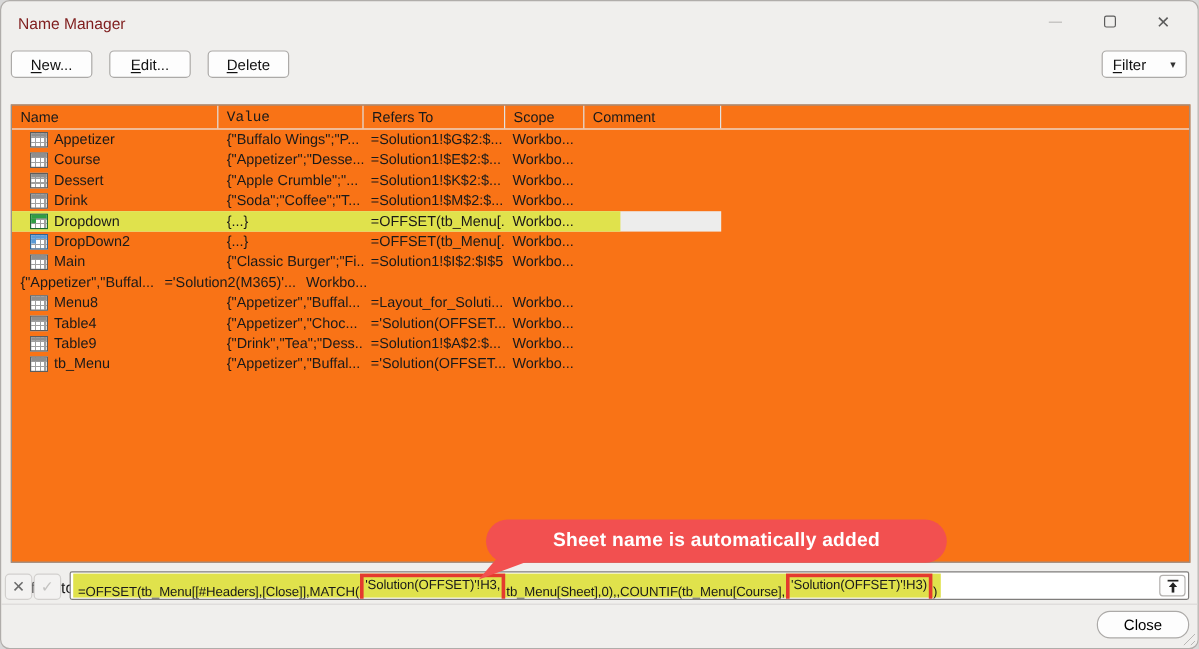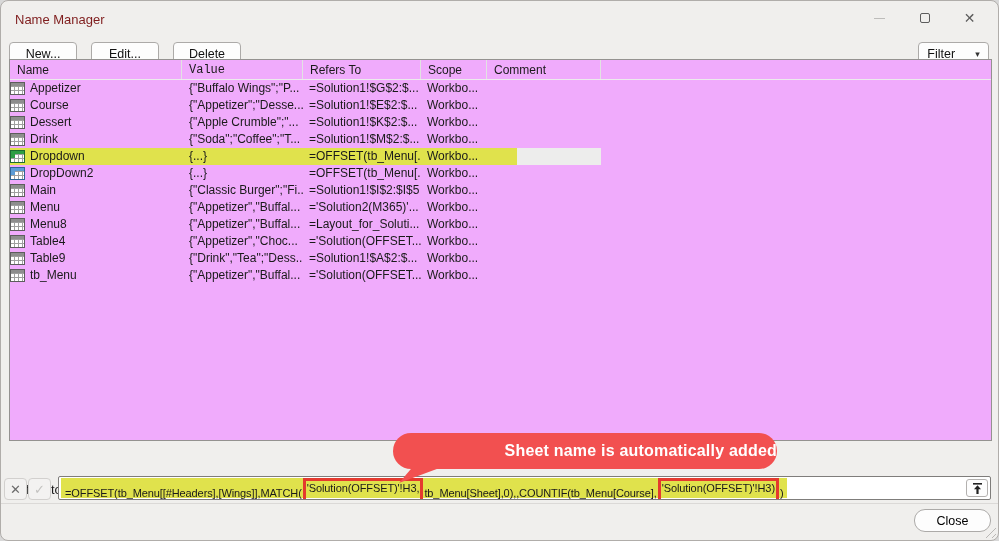--- a/index.html
+++ b/index.html
@@ -25,38 +25,38 @@
     border-radius:4px;font-size:12.5px;display:flex;align-items:center;justify-content:center;
     color:#111;padding:0 6px;
   }
   .btn-new{left:8px;top:41px;width:68px;}
   .btn-edit{left:90px;top:41px;width:68px;}
   .btn-delete{left:172px;top:41px;width:68px;}
   .btn-filter{left:917px;top:41px;width:71px;gap:20px;}
   .filter-caret{font-size:9px;color:#333;}
   
   .listbox{
-    position:absolute;left:8px;top:58px;width:983px;height:382px;
-    background:#f0abfc;border:1px solid #949290;overflow:hidden;
+    position:absolute;left:8px;top:86px;width:983px;height:382px;
+    background:#f97316;border:1px solid #949290;overflow:hidden;
   }
   .lb-header{display:flex;height:20px;border-bottom:1px solid #ececec;font-size:12px;}
   .hcell{padding:3px 0 0 7px;border-right:1px solid #e2e2e2;white-space:nowrap;overflow:hidden;}
   .hc-name{width:172px;padding-left:7px;}
   .hc-value{width:121px;font-family:Liberation Mono, monospace;}
   .hc-refers{width:118px;}
   .hc-scope{width:66px;}
   .hc-comment{width:114px;}
   .row{position:relative;display:flex;height:17px;width:591px;font-size:12px;align-items:center;}
   .row.selected{background:#ededec;}
   .row.selected::before{
     content:"";position:absolute;left:0;top:0;bottom:0;width:507px;
     background:var(--yellow,#e0e24c);
   }
   .cell{position:relative;white-space:nowrap;overflow:hidden;line-height:17px;}
-  .c-name{width:172px;display:flex;align-items:center;gap:5px;padding-left:0;}
+  .c-name{width:172px;display:flex;align-items:center;gap:5px;padding-left:15px;}
   .c-value{width:121px;padding-left:7px;}
   .c-refers{width:118px;padding-left:6px;}
   .c-scope{width:66px;padding-left:6px;}
   .c-comment{width:114px;padding-left:7px;}
   
   .tbl-icon{
     position:relative;width:15px;height:13px;flex:none;background:#fff;
     border:1px solid #5d5d5d;
     background-image:
       repeating-linear-gradient(to right,transparent 0 3px,#9f9f9f 3px 4px),
@@ -93,23 +93,23 @@
     display:inline-block;border:3px solid var(--boxred,#e43a2e);
     line-height:14px;height:32px;padding:0 1px;margin:0 1px;vertical-align:middle;
   }
   .collapse-btn{
     position:absolute;right:2px;top:2px;width:22px;height:18px;
     background:#fdfdfd;border:1px solid #b3b1af;border-radius:3px;
     display:flex;align-items:center;justify-content:center;
   }
   
   .callout{
-    position:absolute;left:392px;top:432px;width:384px;height:36px;
+    position:absolute;left:404px;top:432px;width:384px;height:36px;
     background:var(--callout,#f25050);border-radius:18px;
-    display:flex;align-items:center;justify-content:flex-end;
+    display:flex;align-items:center;justify-content:center;
     color:#fff;font-size:16px;font-weight:600;letter-spacing:0.2px;
     z-index:5;
   }
   .callout-tail{position:absolute;left:398px;top:462px;width:54px;height:20px;z-index:4;}
   .callout-tail polygon{fill:var(--callout,#f25050);}
   
   .footer-sep{position:absolute;left:0;right:0;top:502px;border-top:1px solid #dbd9d7;}
   .btn-close{left:913px;top:508px;width:77px;position:absolute;height:23px;background:#fdfdfd;
     border:1px solid #acaaa8;border-radius:11px;font-size:12.5px;display:flex;align-items:center;justify-content:center;}
   .resize-grip{
@@ -227,24 +227,20 @@
         <span class="tbl-icon"></span>
         <span class="txt">Main</span>
       </div>
       <div class="cell c-value">{"Classic Burger";"Fi...</div>
       <div class="cell c-refers">=Solution1!$I$2:$I$5</div>
       <div class="cell c-scope">Workbo...</div>
       <div class="cell c-comment"></div>
     </div>
 
     <div class="row">
-      <div class="cell c-name">
-        <span class="tbl-icon"></span>
-        <span class="txt">Menu</span>
-      </div>
       <div class="cell c-value">{"Appetizer","Buffal...</div>
       <div class="cell c-refers">='Solution2(M365)'...</div>
       <div class="cell c-scope">Workbo...</div>
       <div class="cell c-comment"></div>
     </div>
 
     <div class="row">
       <div class="cell c-name">
         <span class="tbl-icon"></span>
         <span class="txt">Menu8</span>
@@ -292,21 +288,21 @@
 
   <div class="refers-label"><u>R</u>efers to:</div>
   <div class="icon-btn btn-cancel-formula">
       <span>✕</span>
     </div>
   <div class="icon-btn btn-accept-formula">
       <span>✓</span>
     </div>
 
   <div class="formula-input">
-    <span class="formula-strip" id="formula-text"><span class="fseg">=OFFSET(tb_Menu[[#Headers],[Wings]],MATCH(</span><span class="fseg boxed">'Solution(OFFSET)'!H3,</span><span class="fseg">tb_Menu[Sheet],0),,COUNTIF(tb_Menu[Course],</span><span class="fseg boxed">'Solution(OFFSET)'!H3)</span><span class="fseg">)</span></span>
+    <span class="formula-strip" id="formula-text"><span class="fseg">=OFFSET(tb_Menu[[#Headers],[Close]],MATCH(</span><span class="fseg boxed">'Solution(OFFSET)'!H3,</span><span class="fseg">tb_Menu[Sheet],0),,COUNTIF(tb_Menu[Course],</span><span class="fseg boxed">'Solution(OFFSET)'!H3)</span><span class="fseg">)</span></span>
     <span class="collapse-btn">
       <svg width="11" height="11" viewBox="0 0 11 11">
         <rect x="1" y="0" width="9" height="1.6" fill="#222"></rect>
         <path d="M5.5 2.2 L9 6.2 L6.6 6.2 L6.6 11 L4.4 11 L4.4 6.2 L2 6.2 Z" fill="#222"></path>
       </svg>
     </span>
   </div>
 
   <div class="callout">
     <span>Sheet name is automatically added</span>

